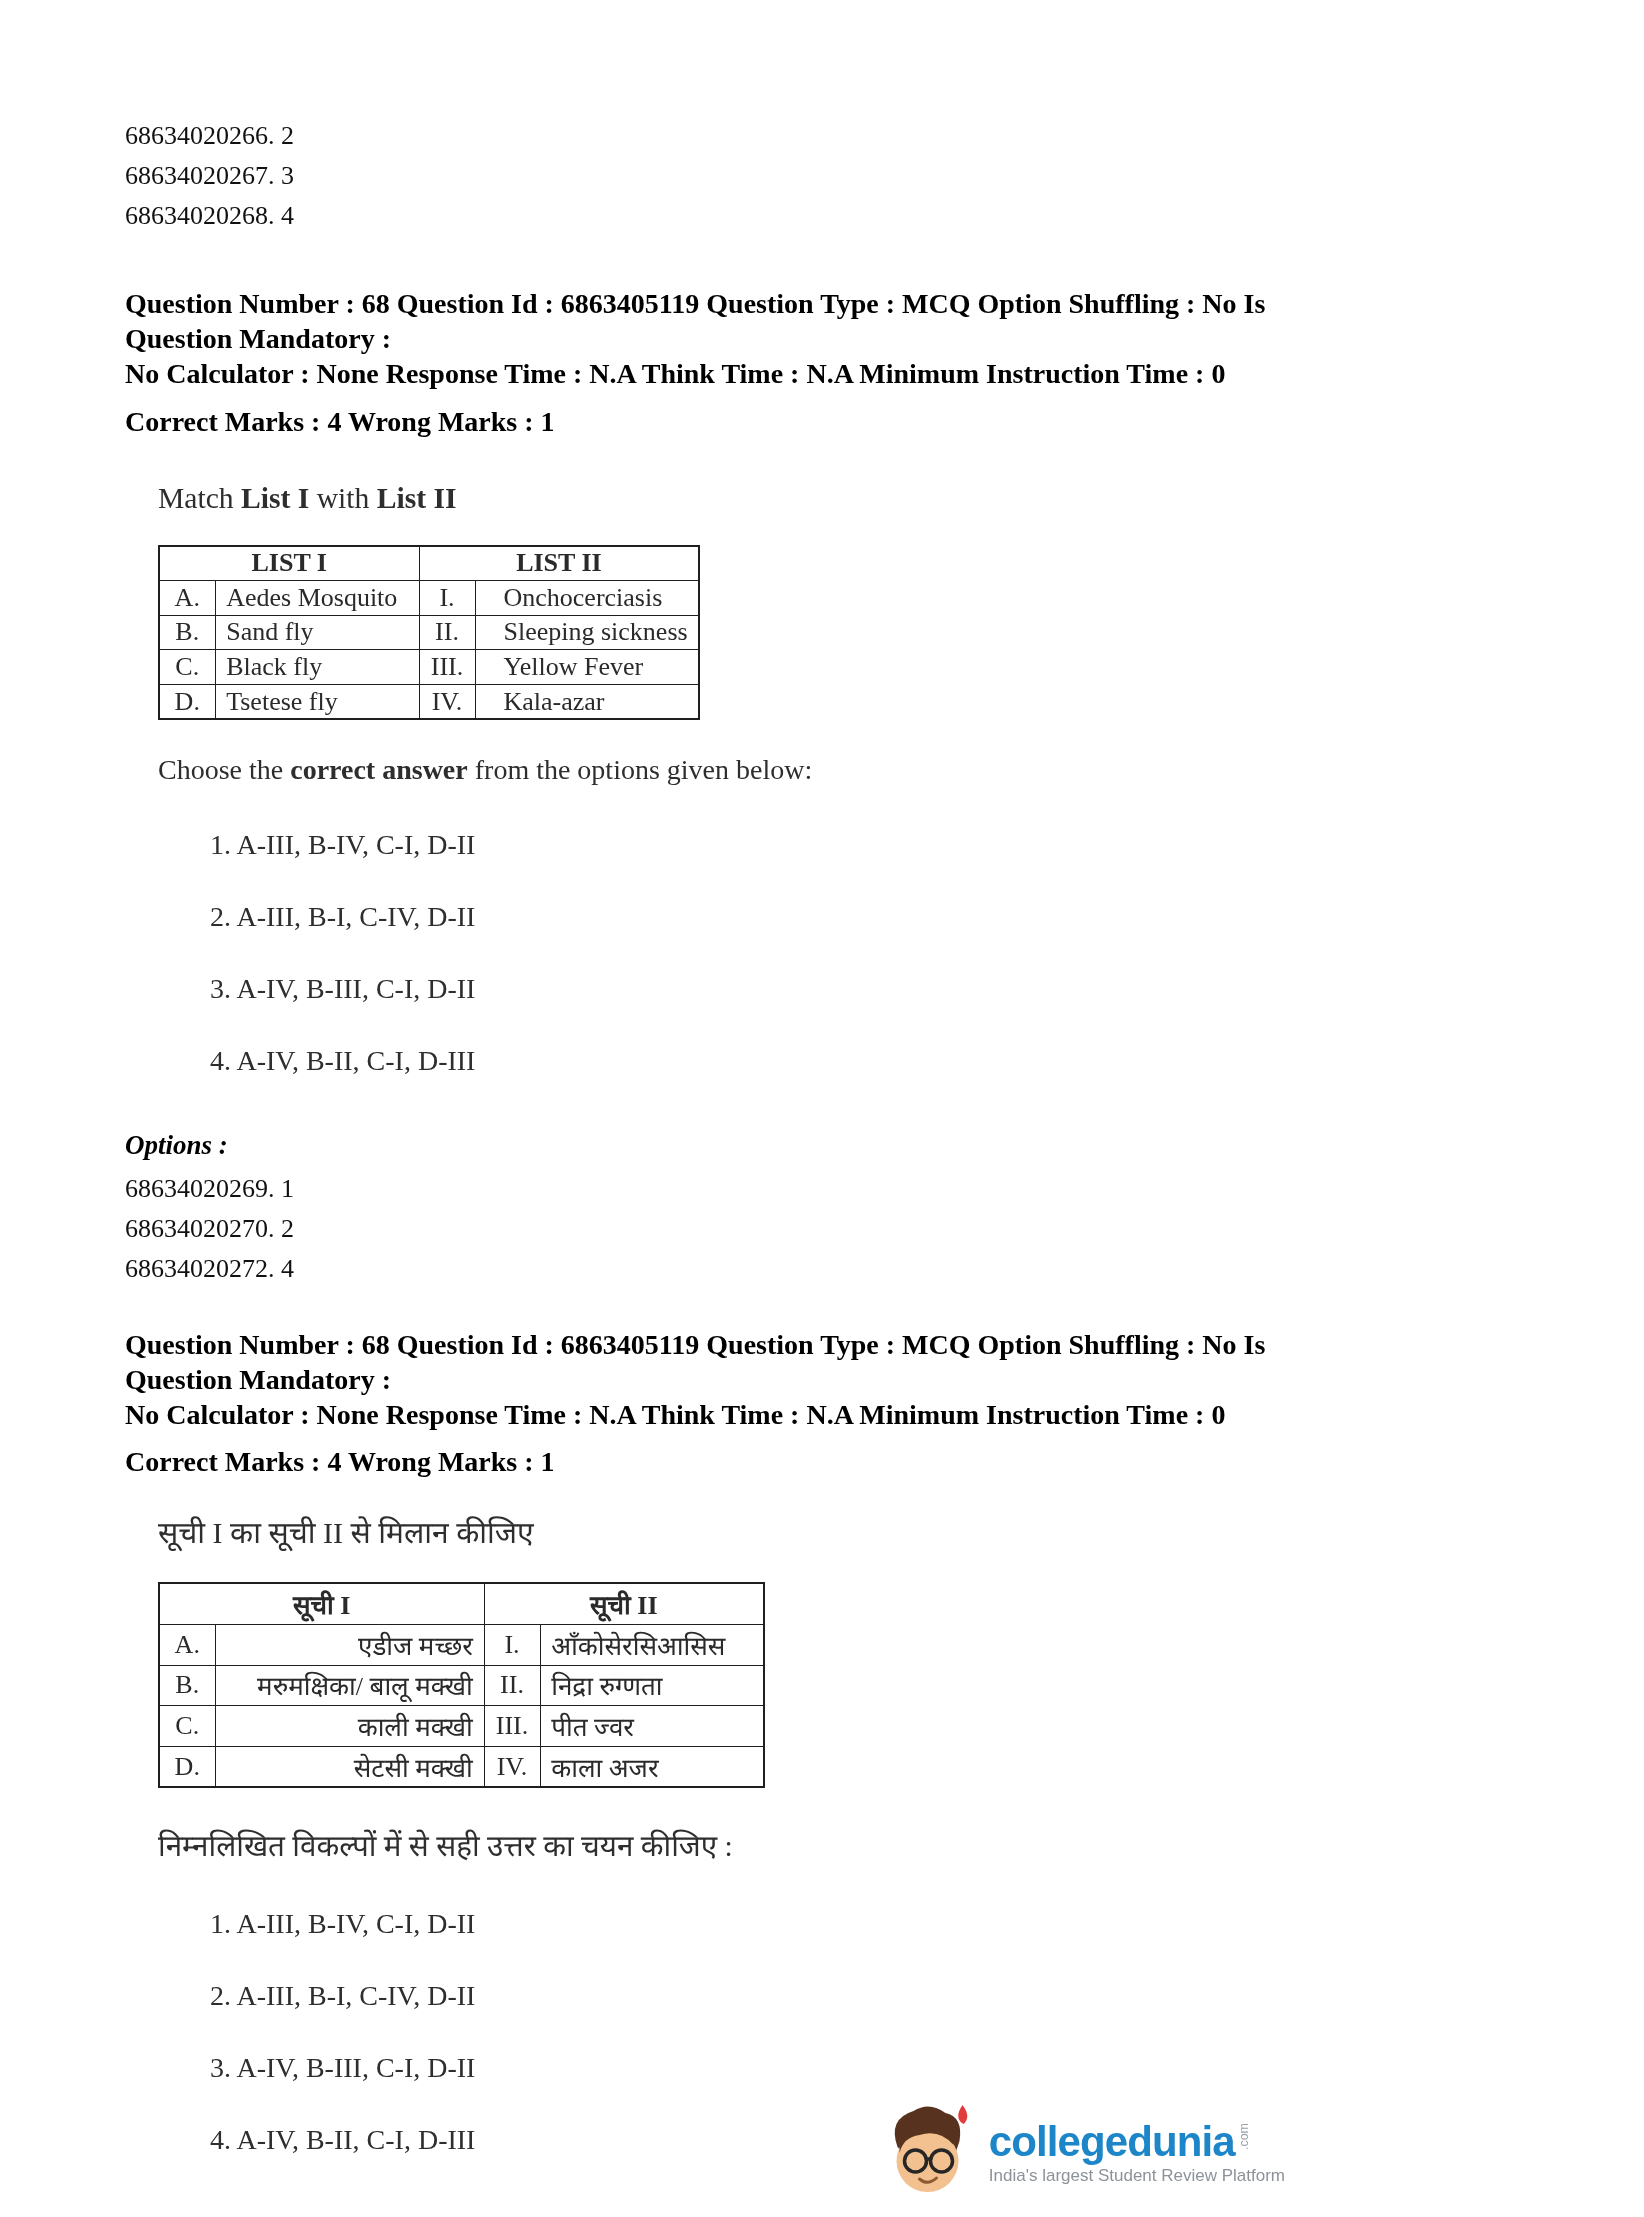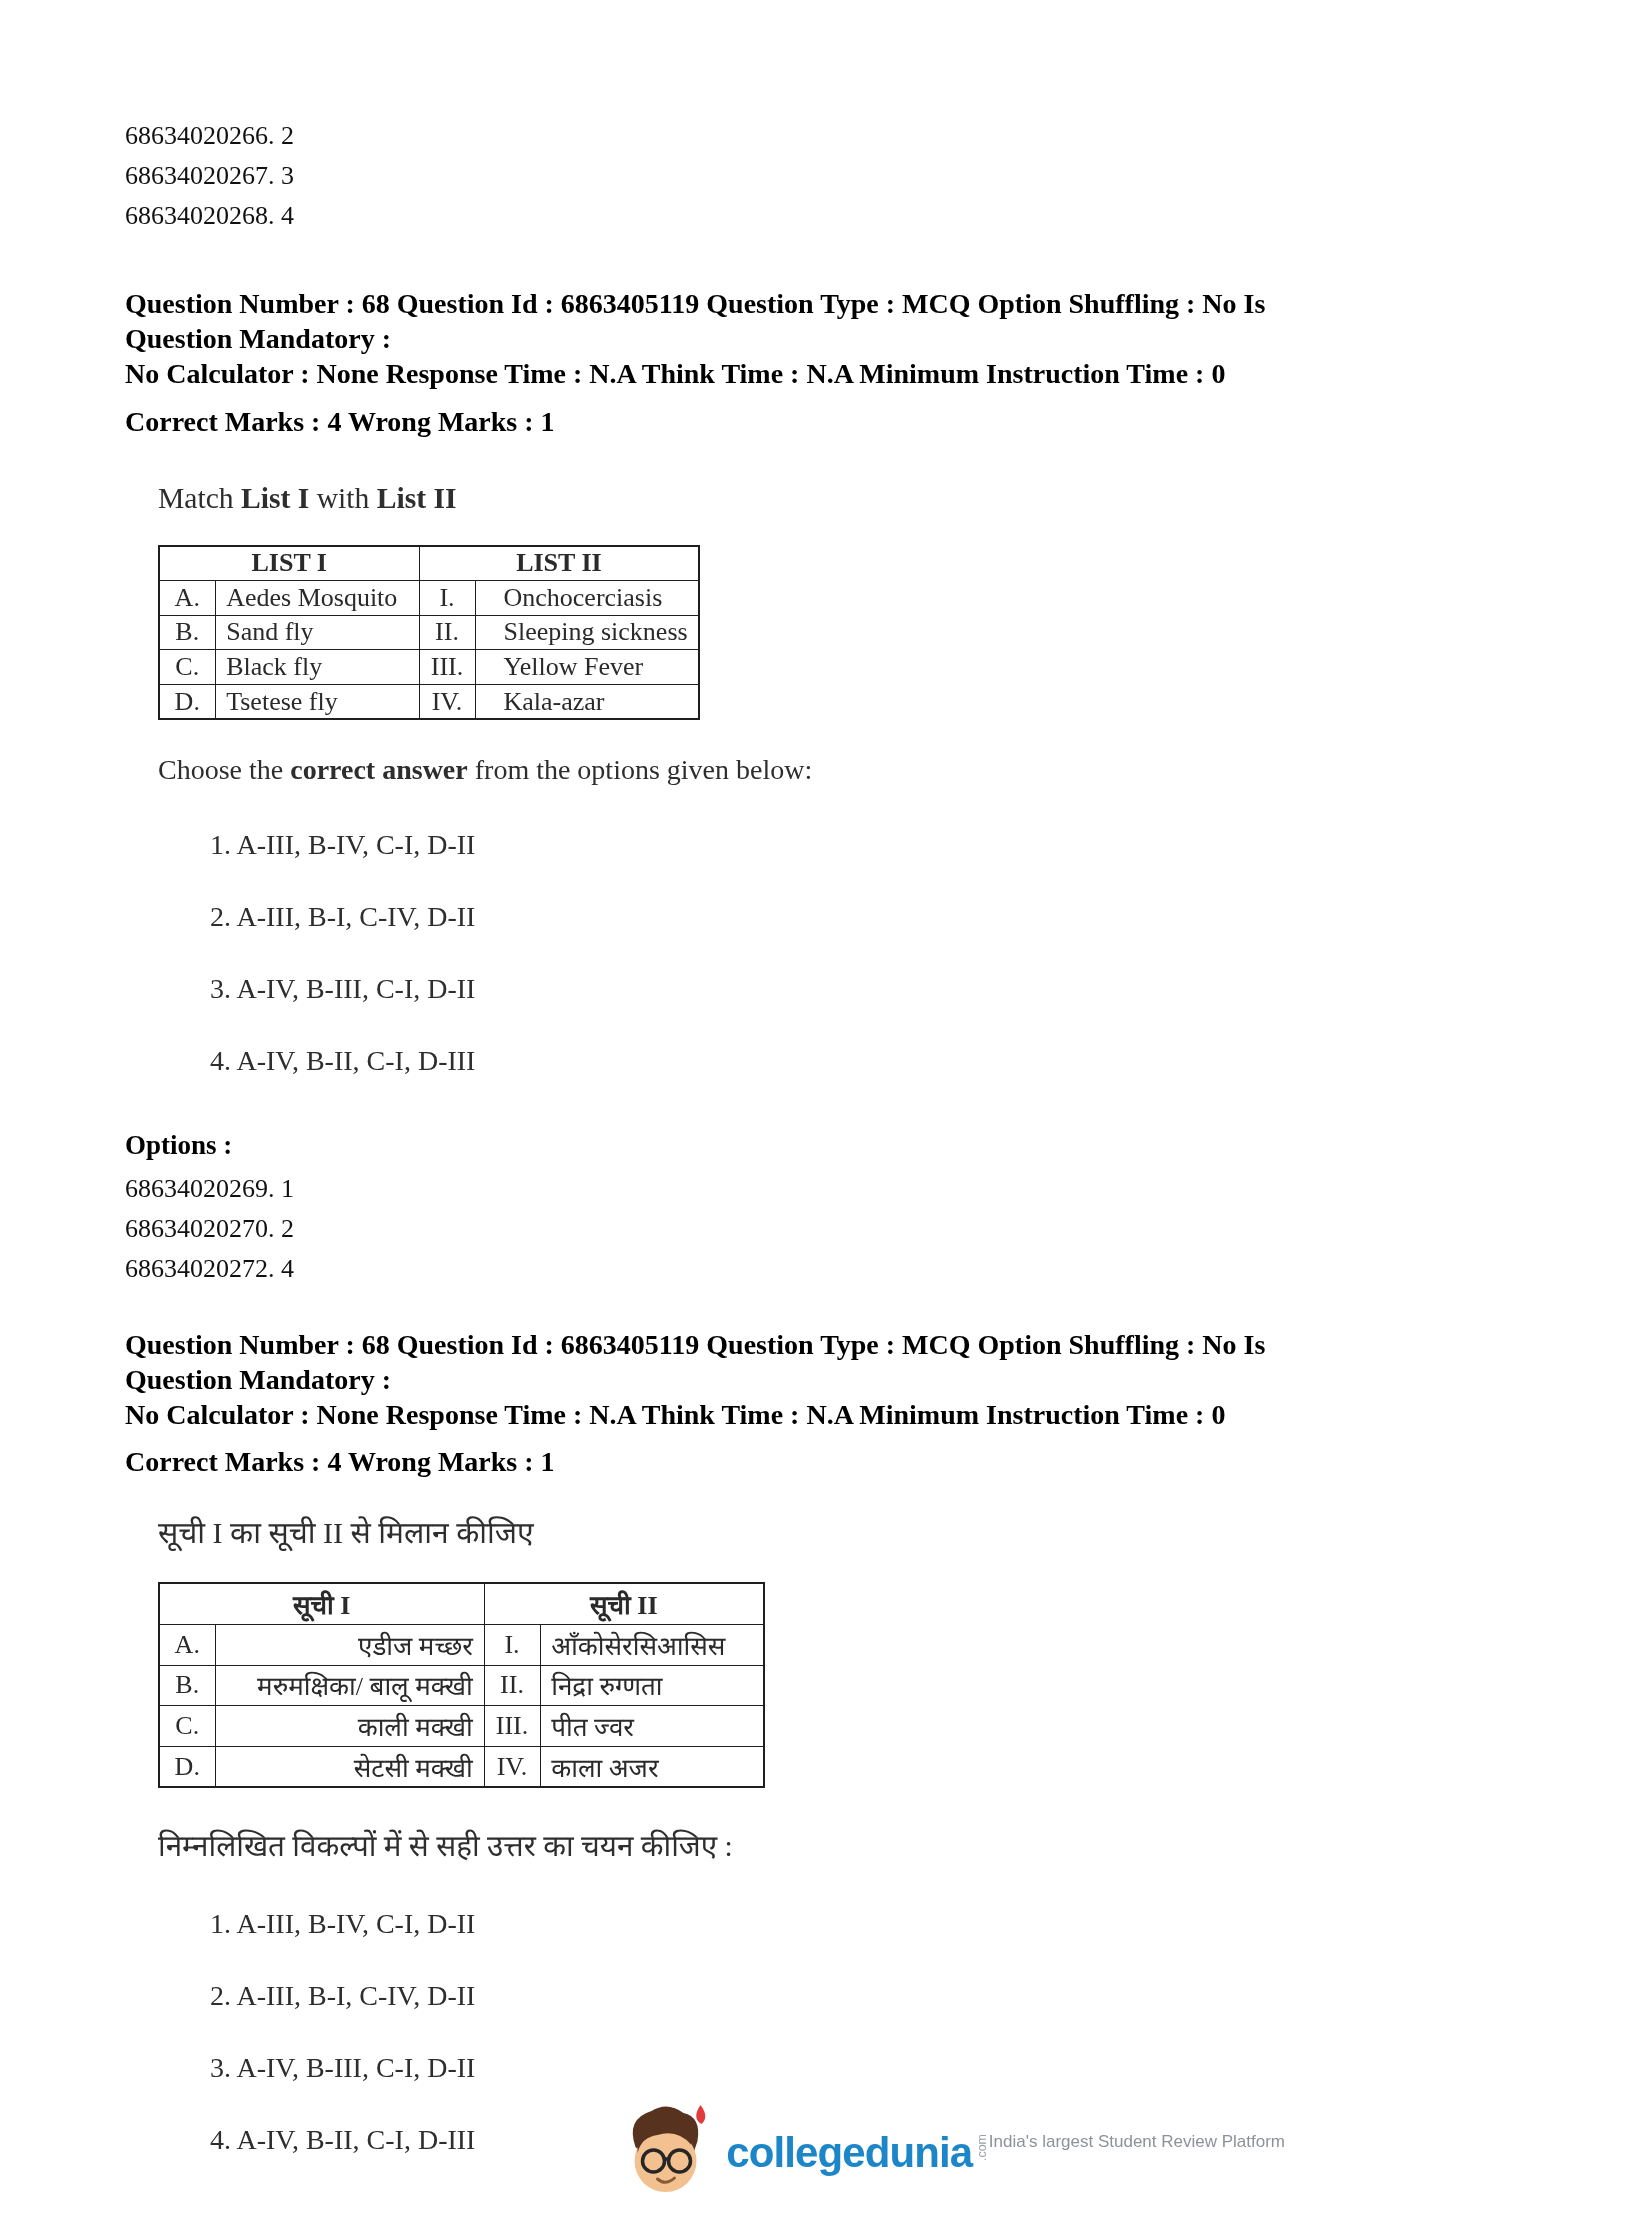--- a/index.html
+++ b/index.html
@@ -33,28 +33,28 @@
   .en-table td.cell-match { min-width:208px;padding-left:28px; }
   .hi-table td.cell-item  { min-width:269px;text-align:right; }
   .hi-table td.cell-match { min-width:224px; }
 
   .choose-line { margin-top:34px; font-size:28px; }
   .hi-choose   { margin-top:36px; font-size:29.6px; }
 
   .mcq-options { margin-top:43px; margin-left:52px; list-style:none; }
   .mcq-options li { font-size:28px; line-height:32px; margin-bottom:40px; color:#2e2e2e; }
 
-  .options-label { margin:50px 0 0 125px; font-weight:bold; font-size:27px; line-height:36px; }
+  .options-label { margin:50px 0 0 125px; font-weight:bold; font-size:27px; line-height:36px;font-style:italic; }
   .bottom-ids { margin-top:5.4px; }
 
   .meta.second { margin-top:38px; }
 
   
   .logo { position:absolute; right:43px; bottom:12.5px; display:flex; align-items:center; gap:12.5px; }
-  .logo-text { display:flex; flex-direction:row; }
+  .logo-text { display:flex; flex-direction:column; }
   .brand-row { display:flex; align-items:flex-start; }
   .brand-name {
     font-family:"Liberation Sans", sans-serif; font-weight:bold;
     font-size:42px; line-height:45px; color:#1d86c8; letter-spacing:-0.9px;
   }
   .brand-com {
     font-family:"Liberation Sans", sans-serif; font-size:12.5px; color:#9aa0a6;
     writing-mode:vertical-rl; transform:rotate(180deg); margin-left:2.7px; margin-top:3.6px;
   }
   .tagline {

